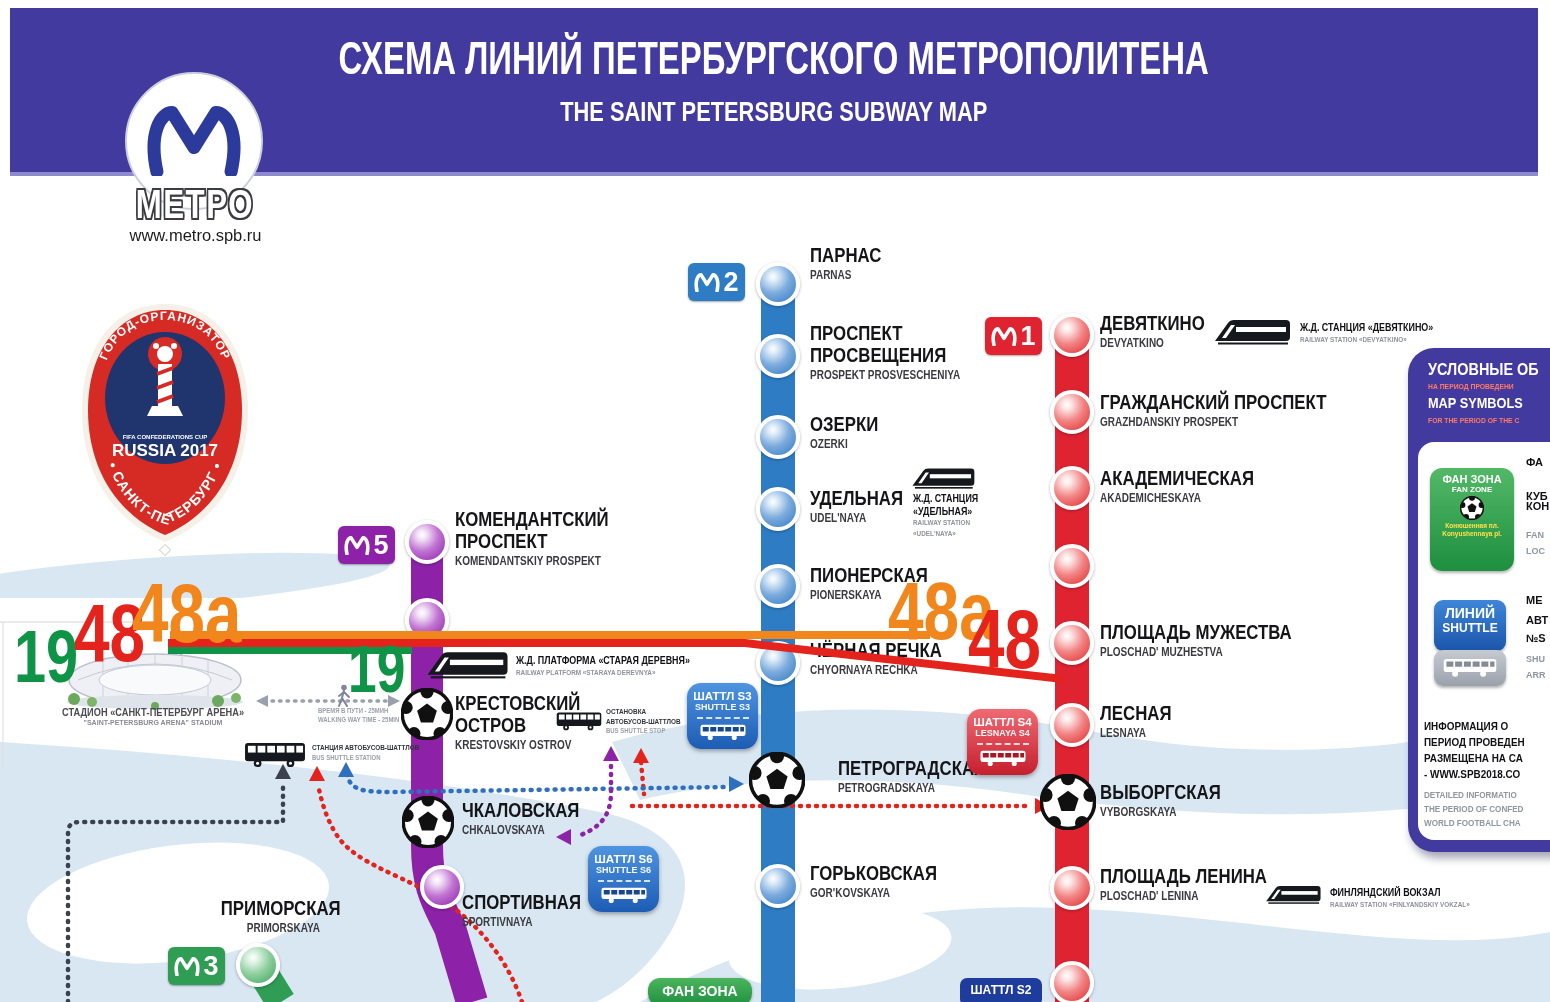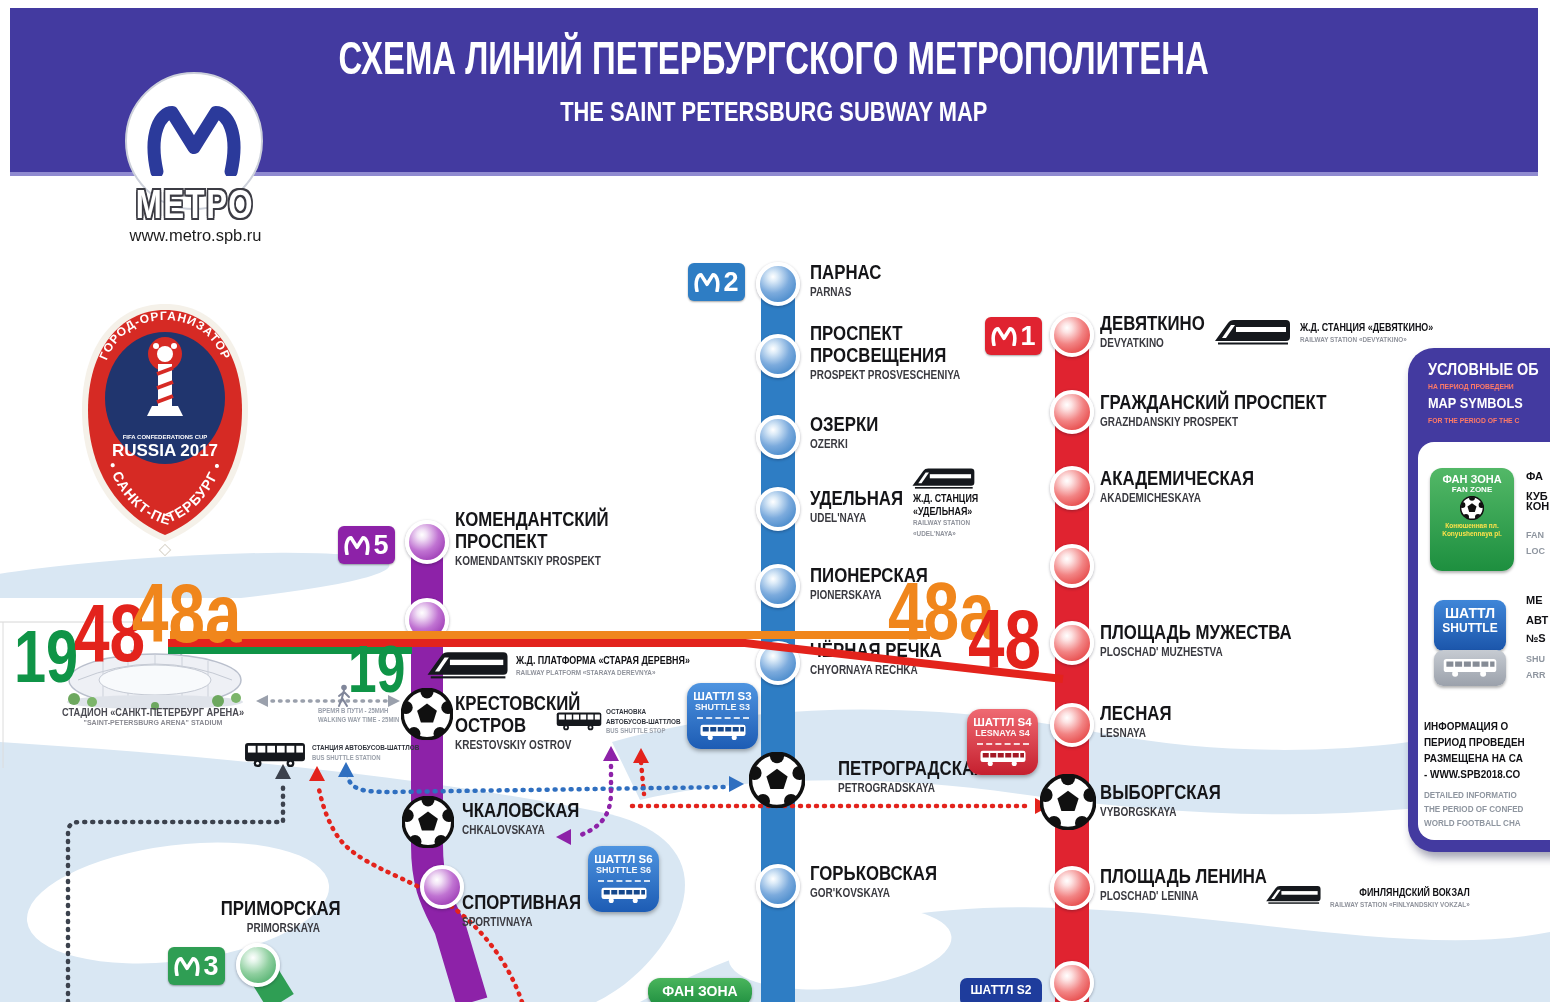--- a/index.html
+++ b/index.html
@@ -303,27 +303,27 @@
     <div id="sb-white"></div>
     <div id="fan-badge">
       <div class="ru">ФАН ЗОНА</div>
       <div class="en">FAN ZONE</div>
       <svg width="24" height="24" style="margin:2px auto">
           <use href="#sym-ball" width="24" height="24"></use>
         </svg>
       <div class="loc">Конюшенная пл.</div>
       <div class="loc">Konyushennaya pl.</div>
     </div>
-    <div class="frag frag-ru" style="top:122px">ФА</div>
+    <div class="frag frag-ru" style="top:108px">ФА</div>
     <div class="frag frag-ru" style="top:142px">КУБ</div>
     <div class="frag frag-ru" style="top:152px">КОН</div>
     <div class="frag frag-en" style="top:182px">FAN</div>
     <div class="frag frag-en" style="top:198px">LOC</div>
     <div id="shuttle-badge-sb">
-      <div class="ru">ШАТТЛ</div>
+      <div class="ru">ЛИНИЙ</div>
       <div class="en">SHUTTLE</div>
     </div>
     <div id="graybus">
       <svg width="56" height="23" style="color:#868c96">
           <use href="#sym-busw" width="56" height="23"></use>
         </svg>
     </div>
     <div class="frag frag-ru" style="top:246px">МЕ</div>
     <div class="frag frag-ru" style="top:266px">АВТ</div>
     <div class="frag frag-ru" style="top:284px">№S</div>
@@ -350,21 +350,21 @@
     <polyline points="170,635 930,635" stroke="var(--ann_orange)" stroke-width="8" fill="none"></polyline>
   </svg>
 
 <div class="line-badge abs" style="left: 688px; top: 263px; background: var(--m2);">
       <svg width="26" height="19" viewBox="0 0 44 32" style="color: rgb(255, 255, 255);">
         <use href="#sym-m"></use>
       </svg>
       <span>2</span>
     </div>
     <div class="station grad-m2" style="left: 756px; top: 262px; width: 36px; height: 36px;"></div>
-    <div class="st-label" style="left: 810px; top: 261px;">
+    <div class="st-label" style="left: 810px; top: 244px;">
       <div class="st-ru">ПАРНАС</div>
       <div class="st-en">PARNAS</div>
     </div>
     <div class="station grad-m2" style="left: 756px; top: 334px; width: 36px; height: 36px;"></div>
     <div class="st-label" style="left: 810px; top: 322px;">
       <div class="st-ru">ПРОСПЕКТ
 ПРОСВЕЩЕНИЯ</div>
       <div class="st-en">PROSPEKT PROSVESCHENIYA</div>
     </div>
     <div class="station grad-m2" style="left: 756px; top: 415px; width: 36px; height: 36px;"></div>
@@ -499,21 +499,21 @@
     <div class="note" style="left: 913px; top: 492px;">
       <div class="note-ru">Ж.Д. СТАНЦИЯ</div>
       <div class="note-ru">«УДЕЛЬНАЯ»</div>
       <div class="note-en">RAILWAY STATION</div>
       <div class="note-en">«UDEL'NAYA»</div>
     </div>
     <div class="note" style="left: 516px; top: 654px;">
       <div class="note-ru">Ж.Д. ПЛАТФОРМА «СТАРАЯ ДЕРЕВНЯ»</div>
       <div class="note-en">RAILWAY PLATFORM «STARAYA DEREVNYA»</div>
     </div>
-    <div class="note" style="left: 1330px; top: 886px; text-align: right;">
+    <div class="note" style="left: 1330px; top: 886px;">
       <div class="note-ru">ФИНЛЯНДСКИЙ ВОКЗАЛ</div>
       <div class="note-en">RAILWAY STATION «FINLYANDSKIY VOKZAL»</div>
     </div>
     <div class="shuttle sh-blue" style="left: 687px; top: 683px;">
       <div class="ru">ШАТТЛ S3</div>
       <div class="en">SHUTTLE S3</div>
       <div class="sep"></div>
       <svg width="48" height="20" style="margin: 0px auto; color: rgb(22, 72, 140);">
         <use href="#sym-busw" width="48" height="20"></use>
       </svg>

